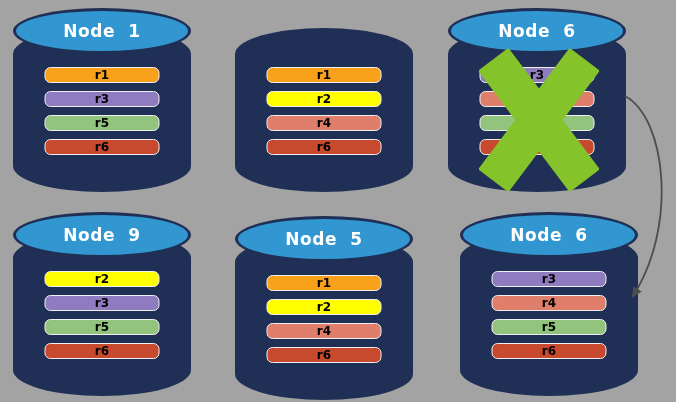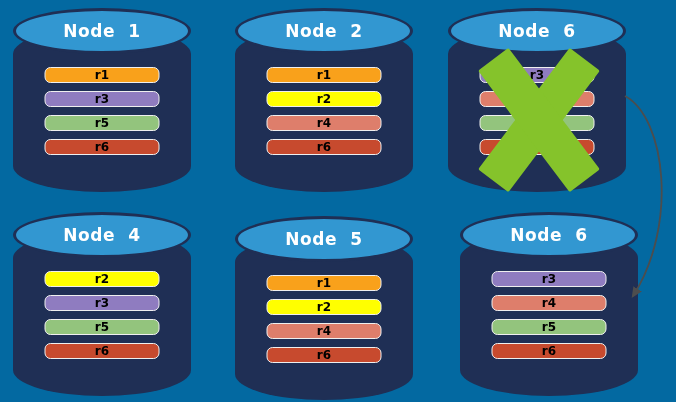--- a/index.html
+++ b/index.html
@@ -98,21 +98,21 @@
     inset: 0;
     width: 676px;
     height: 402px;
     z-index: 2;
     pointer-events: none;
   }
 </style>
 </head>
 <body>
 
-<div id="stage" style="--navy: #1F2F55; --topblue: #3297D1; --xgreen: #85C32B; width: 676px; height: 402px; background: #0369a1;">
+<div id="stage" style="--navy: #1F2F55; --topblue: #3297D1; --xgreen: #85C32B; width: 676px; height: 402px; background: #a3a3a3;">
   <div id="nodes-layer">
       <div class="cylinder" style="left: 13px; top: 8px;">
         <div class="cyl-body"></div>
         <div class="cyl-top">
           <span class="cyl-title">Node 1</span>
         </div>
         <div class="bars">
           <div class="bar" style="background: rgb(249, 161, 27);">
             <span>r1</span>
           </div>
@@ -122,23 +122,20 @@
           <div class="bar" style="background: rgb(147, 196, 125);">
             <span>r5</span>
           </div>
           <div class="bar" style="background: rgb(199, 74, 46);">
             <span>r6</span>
           </div>
         </div>
       </div>
       <div class="cylinder" style="left: 235px; top: 8px;">
         <div class="cyl-body"></div>
-        <div class="cyl-top">
-          <span class="cyl-title">Node 2</span>
-        </div>
         <div class="bars">
           <div class="bar" style="background: rgb(249, 161, 27);">
             <span>r1</span>
           </div>
           <div class="bar" style="background: rgb(255, 255, 0);">
             <span>r2</span>
           </div>
           <div class="bar" style="background: rgb(222, 126, 107);">
             <span>r4</span>
           </div>
@@ -163,21 +160,21 @@
             <span>r5</span>
           </div>
           <div class="bar" style="background: rgb(199, 74, 46);">
             <span>r6</span>
           </div>
         </div>
       </div>
       <div class="cylinder" style="left: 13px; top: 212px;">
         <div class="cyl-body"></div>
         <div class="cyl-top">
-          <span class="cyl-title">Node 4</span>
+          <span class="cyl-title">Node 9</span>
         </div>
         <div class="bars">
           <div class="bar" style="background: rgb(255, 255, 0);">
             <span>r2</span>
           </div>
           <div class="bar" style="background: rgb(143, 124, 192);">
             <span>r3</span>
           </div>
           <div class="bar" style="background: rgb(147, 196, 125);">
             <span>r5</span>

